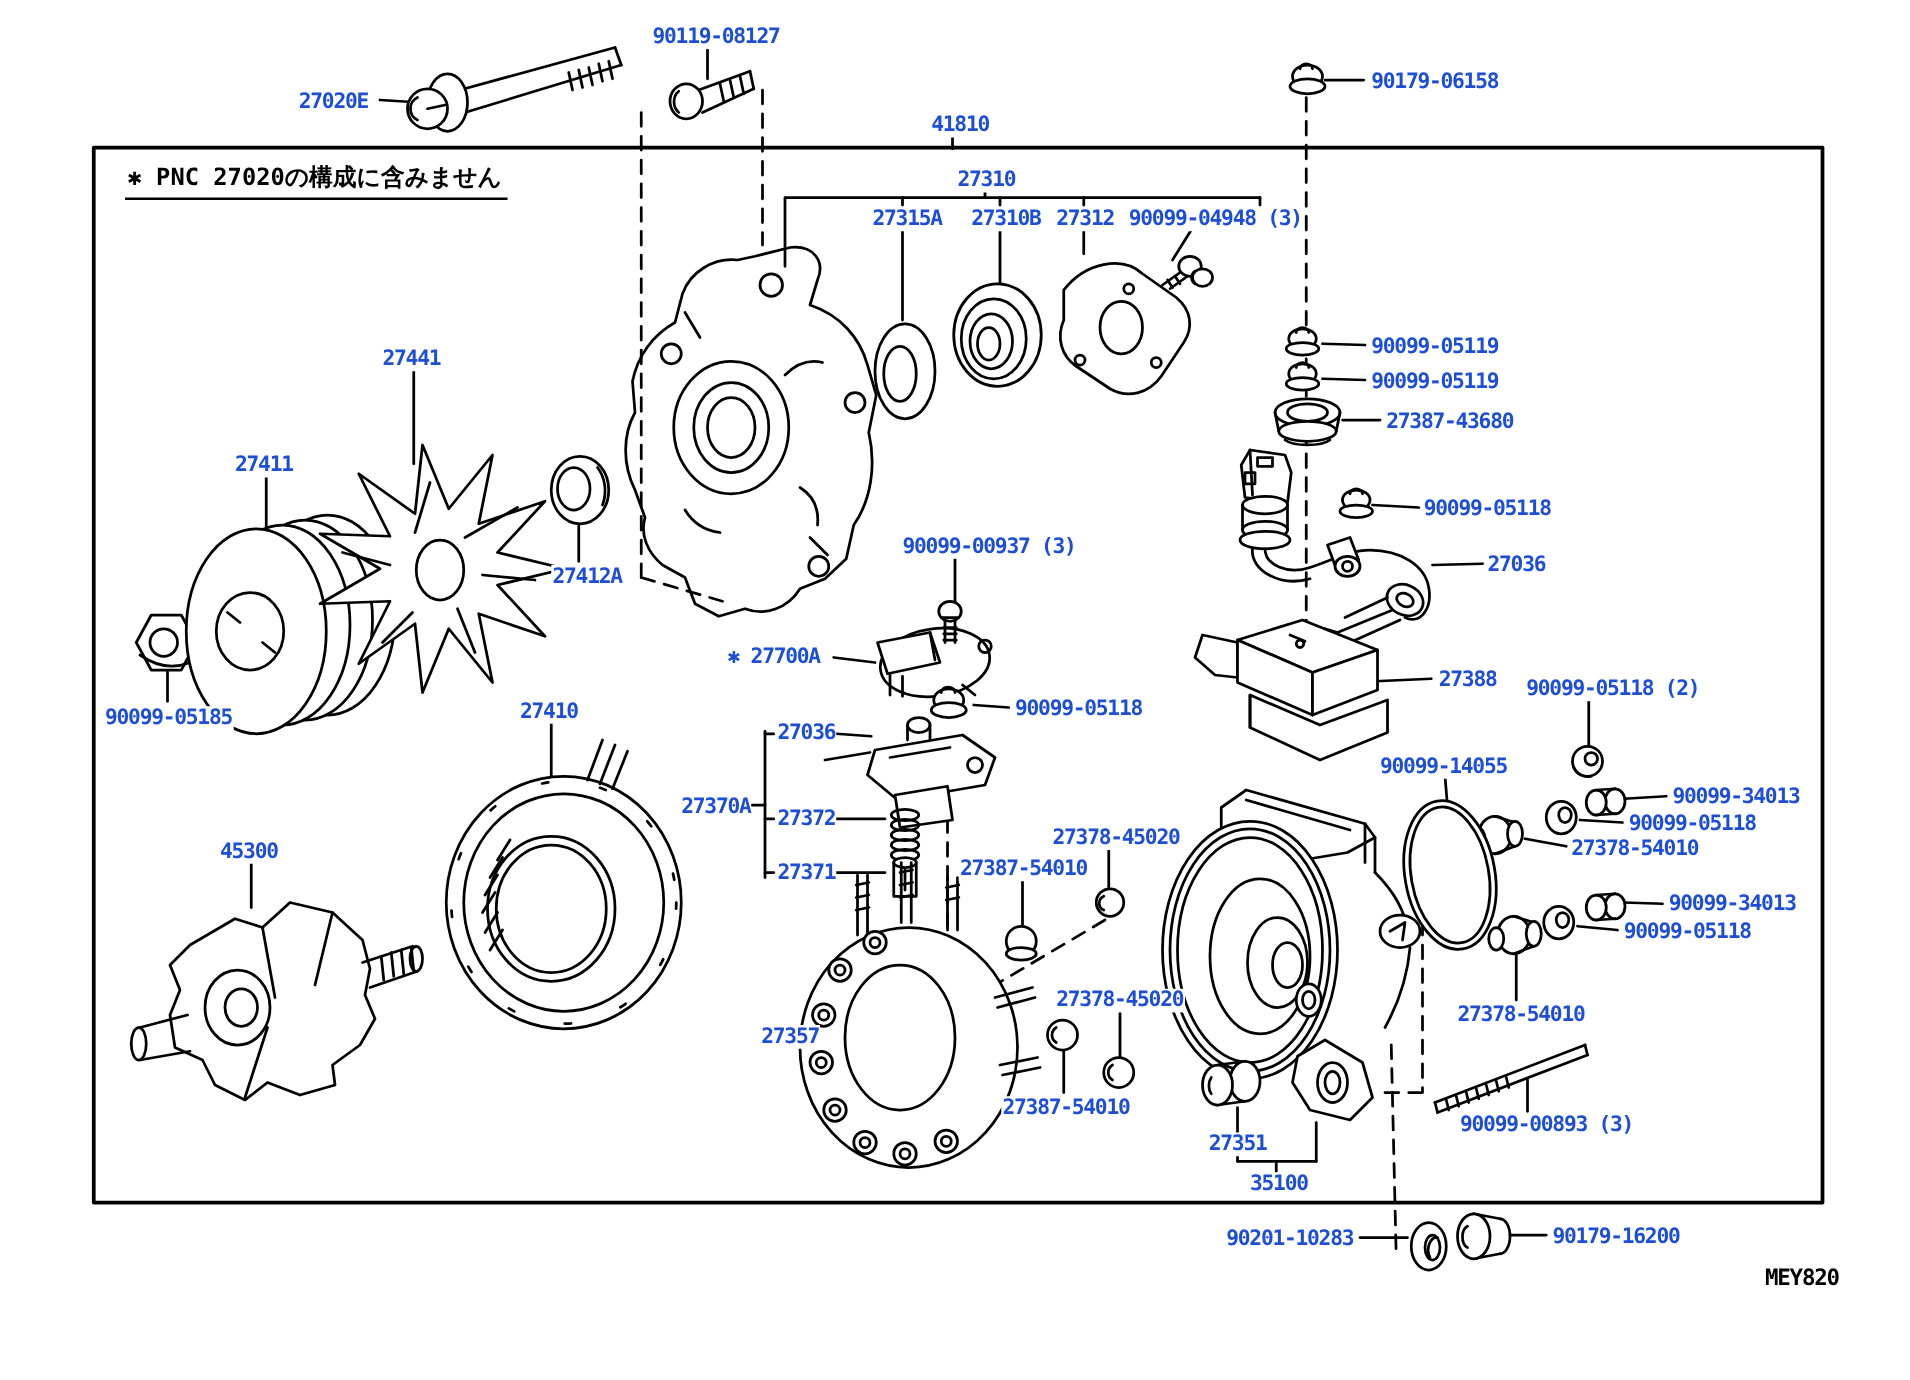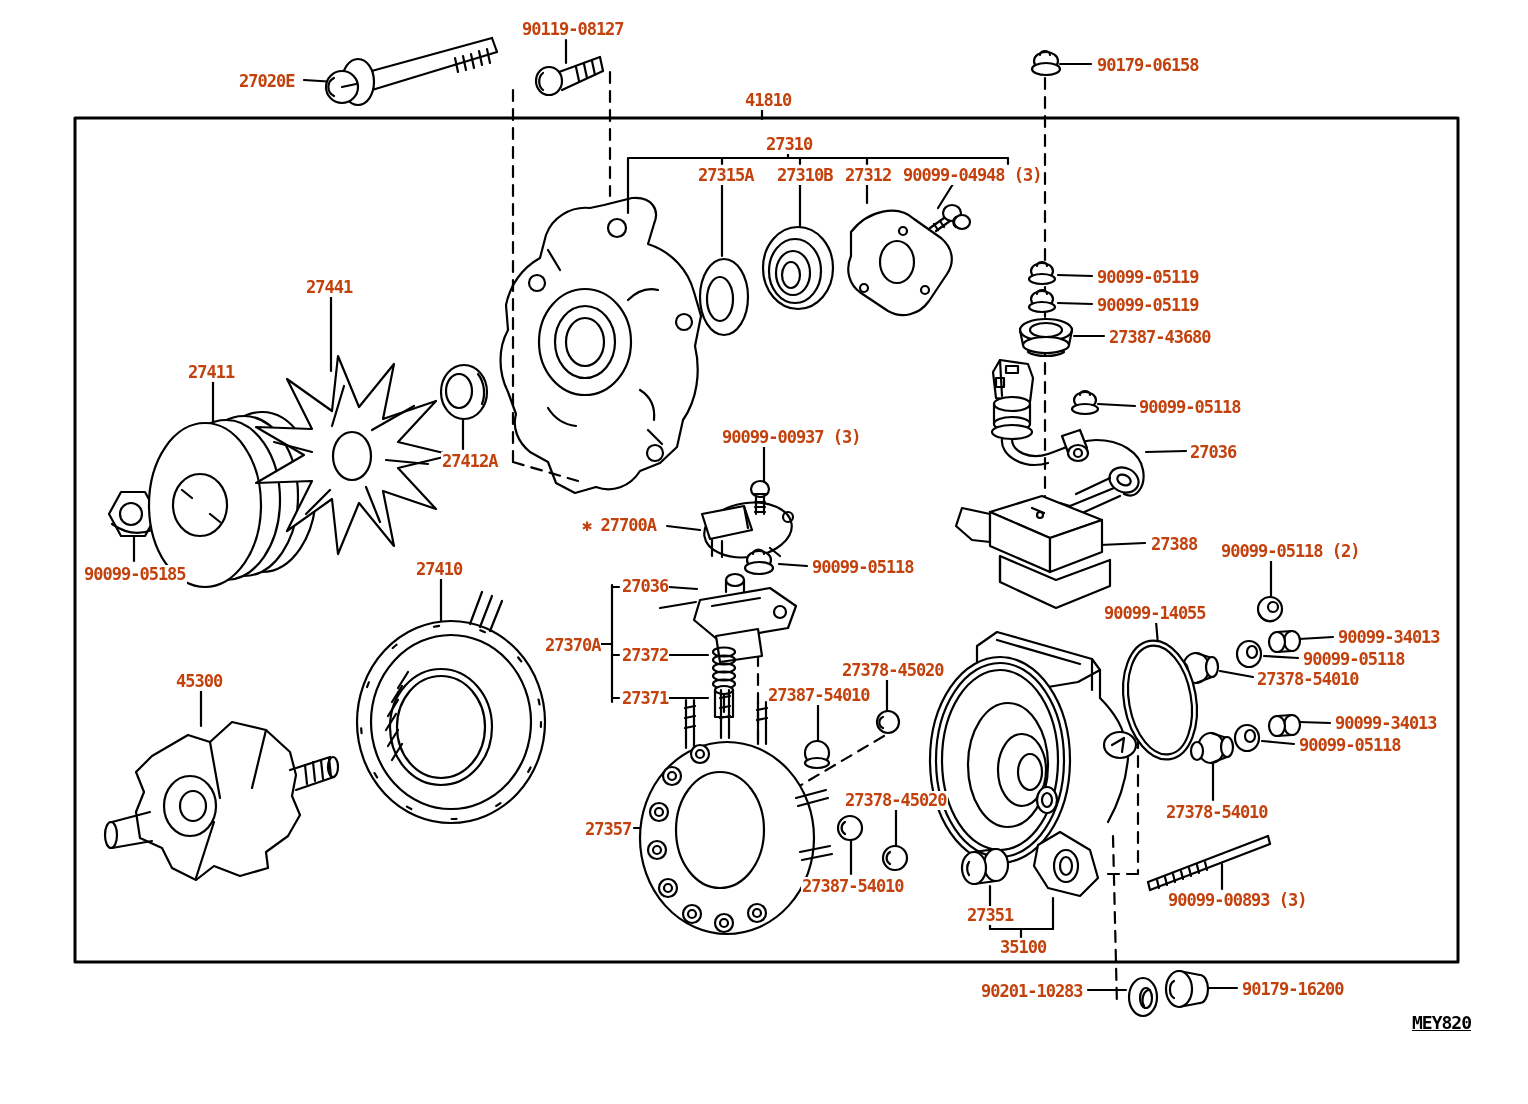--- a/index.html
+++ b/index.html
@@ -5,25 +5,25 @@
   html,body{margin:0;padding:0;background:#fff;}
   body{width:1528px;height:1104px;position:relative;font-family:"DejaVu Sans Mono",monospace;}
   #canvas{position:absolute;left:0;top:0;width:1528px;height:1104px;background:#fff;}
   svg{position:absolute;left:0;top:0;}
   svg line,svg path,svg ellipse,svg circle,svg polygon,svg polyline,svg rect{
     fill:none;stroke:#000;stroke-width:2.2;stroke-linejoin:round;stroke-linecap:round;}
   svg .f{fill:#fff;}
   svg .dash{stroke-dasharray:11 8;}
   svg .box{stroke-width:3;}
   .lbl{position:absolute;font:700 17px "DejaVu Sans Mono",monospace;letter-spacing:-1px;
-       color:#c2410c;white-space:nowrap;background:#fff;padding:0 1px;line-height:1.1;}
+       color:#1d4ed8;white-space:nowrap;background:#fff;padding:0 1px;line-height:1.1;}
   .note{position:absolute;font:700 19px "DejaVu Sans Mono",monospace;letter-spacing:0;
        color:#000;white-space:nowrap;background:#fff;border-bottom:2.5px solid #000;
        padding:0 4px 5px 2px;line-height:1.1;}
-  .code{position:absolute;font:700 18px "DejaVu Sans Mono",monospace;letter-spacing:-1px;color:#000;text-decoration:underline;}
+  .code{position:absolute;font:700 18px "DejaVu Sans Mono",monospace;letter-spacing:-1px;color:#000;}
 </style>
 </head>
 <body>
 
 <div id="canvas">
 
 <svg width="1528" height="1104" viewBox="0 0 1528 1104">
 
   <g>
     <rect class="box" x="75" y="118" width="1383" height="844"></rect>
@@ -509,20 +509,21 @@
     <ellipse class="f" cx="1179" cy="989" rx="13" ry="18"></ellipse>
     <path d="M1174,981 a6,9 0 0 0 0,17"></path>
   </g>
 
 </svg>
 
   <div class="lbl" style="left:238px;top:72px">27020E</div>
   <div class="lbl" style="left:521px;top:20px">90119-08127</div>
   <div class="lbl" style="left:1096px;top:56px">90179-06158</div>
   <div class="lbl" style="left:744px;top:91px">41810</div>
+  <div class="note" style="left:100px;top:132px">✱ PNC 27020の構成に含みません</div>
   <div class="lbl" style="left:765px;top:135px">27310</div>
   <div class="lbl" style="left:697px;top:166px">27315A</div>
   <div class="lbl" style="left:776px;top:166px">27310B</div>
   <div class="lbl" style="left:844px;top:166px">27312</div>
   <div class="lbl" style="left:902px;top:166px">90099-04948 (3)</div>
   <div class="lbl" style="left:1096px;top:268px">90099-05119</div>
   <div class="lbl" style="left:1096px;top:296px">90099-05119</div>
   <div class="lbl" style="left:1108px;top:328px">27387-43680</div>
   <div class="lbl" style="left:1138px;top:398px">90099-05118</div>
   <div class="lbl" style="left:1189px;top:443px">27036</div>
@@ -543,21 +544,21 @@
   <div class="lbl" style="left:621px;top:689px">27371</div>
   <div class="lbl" style="left:841px;top:661px">27378-45020</div>
   <div class="lbl" style="left:767px;top:686px">27387-54010</div>
   <div class="lbl" style="left:1103px;top:604px">90099-14055</div>
   <div class="lbl" style="left:1337px;top:628px">90099-34013</div>
   <div class="lbl" style="left:1302px;top:650px">90099-05118</div>
   <div class="lbl" style="left:1256px;top:670px">27378-54010</div>
   <div class="lbl" style="left:1334px;top:714px">90099-34013</div>
   <div class="lbl" style="left:1298px;top:736px">90099-05118</div>
   <div class="lbl" style="left:844px;top:791px">27378-45020</div>
-  <div class="lbl" style="left:584px;top:820px">27357</div>
+  <div class="lbl" style="left:608px;top:820px">27357</div>
   <div class="lbl" style="left:801px;top:877px">27387-54010</div>
   <div class="lbl" style="left:1165px;top:803px">27378-54010</div>
   <div class="lbl" style="left:966px;top:906px">27351</div>
   <div class="lbl" style="left:999px;top:938px">35100</div>
   <div class="lbl" style="left:1167px;top:891px">90099-00893 (3)</div>
   <div class="lbl" style="left:980px;top:982px">90201-10283</div>
   <div class="lbl" style="left:1241px;top:980px">90179-16200</div>
   <div class="code" style="left:1412px;top:1012px">MEY820</div>
 
 </div>

